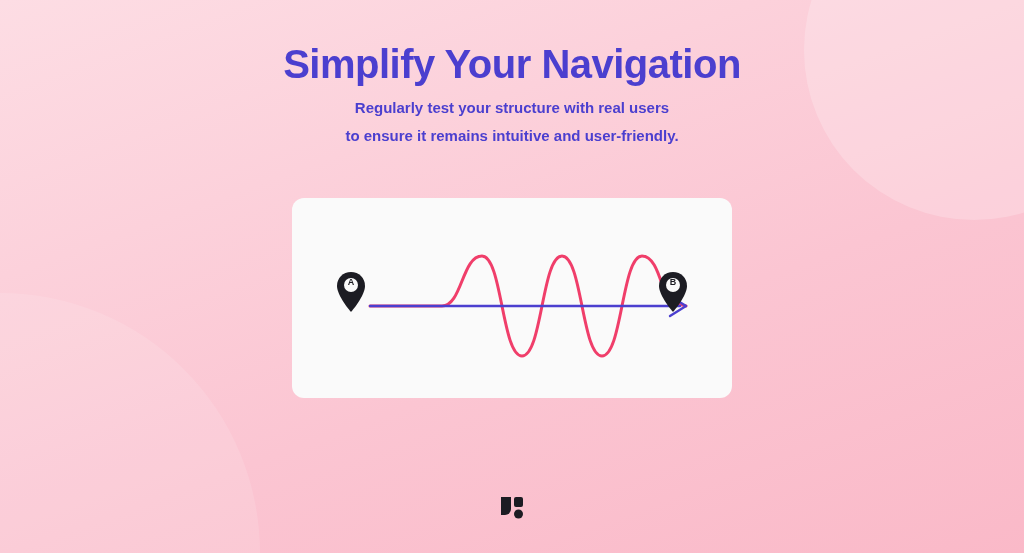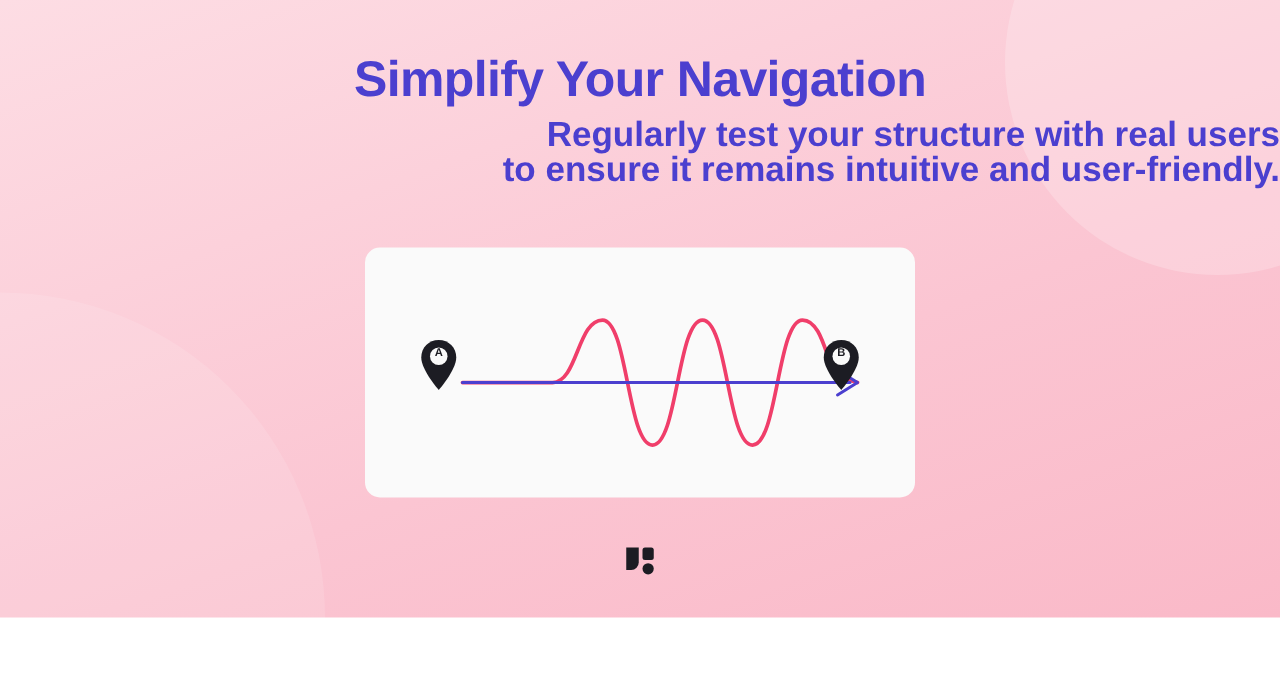--- a/index.html
+++ b/index.html
@@ -1,20 +1,20 @@
 <!DOCTYPE html>
 <html><head>
 <meta charset="utf-8">
 <style>
   * { margin: 0; padding: 0; box-sizing: border-box; }
   html, body { width: 1024px; height: 553px; overflow: hidden; font-family: -apple-system, BlinkMacSystemFont, "Segoe UI", Arial, sans-serif; }
   .canvas {
     position: relative;
     width: 1024px;
-    height: 494px;
+    height: 553px;
     background: linear-gradient(160deg, #fddde4 0%, #fbc5d2 60%, #fab9c8 100%);
   }
   
   .blob-tr {
     position: absolute;
     top: -120px; right: -120px;
     width: 340px; height: 340px;
     border-radius: 50%;
     background: rgba(255,255,255,0.22);
   }
@@ -33,23 +33,23 @@
     text-align: center;
     font-weight: 800;
     font-size: 40px;
     color: #4b3fcf;
     letter-spacing: -0.5px;
   }
   .subheading {
     position: absolute;
     top: 94px;
     left: 0; right: 0;
-    text-align: right;
+    text-align: center;
     font-weight: 600;
-    font-size: 28px;
+    font-size: 15px;
     line-height: 28px;
     color: #4b3fcf;
     white-space: pre-line;
   }
 
   .card {
     position: absolute;
     top: 198px;
     left: 50%;
     transform: translateX(-50%);

